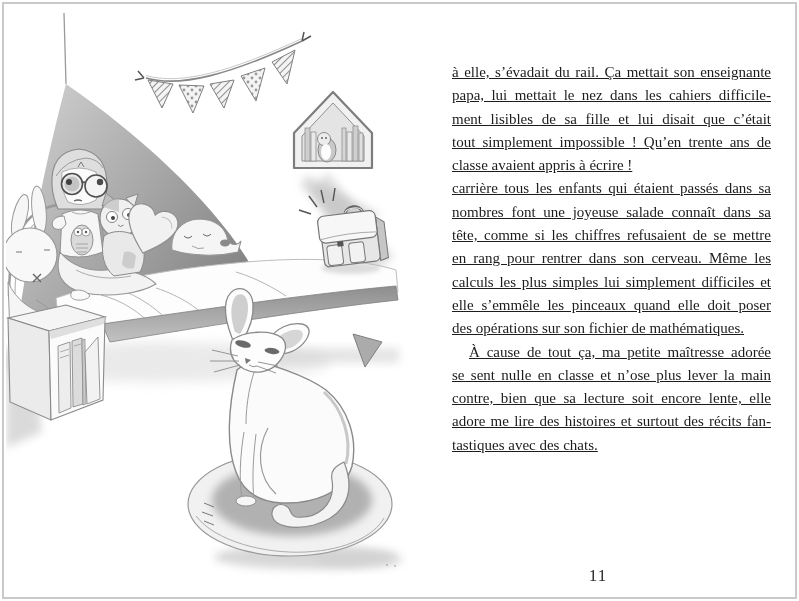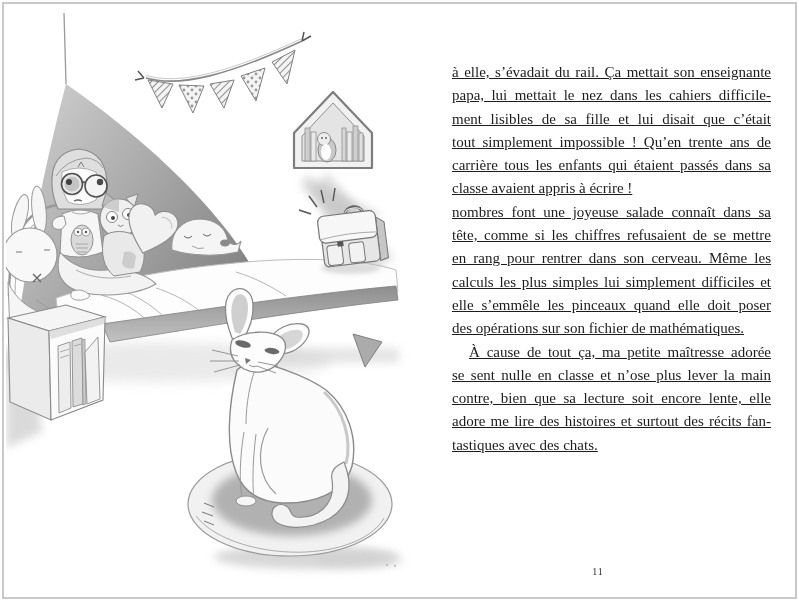--- a/index.html
+++ b/index.html
@@ -7,21 +7,21 @@
   .page-frame{position:absolute;inset:2px;border:2px solid #c9c9c9;pointer-events:none;}
   .illustration{position:absolute;left:6px;top:0;width:440px;height:601px;}
   .text-column{position:absolute;left:452px;top:61px;width:319px;color:#1c1c1c;
                font-size:15px;}
   .para{margin:0;text-decoration:underline;}
   .line{height:23.3px;line-height:23.3px;overflow:hidden;
         text-align:justify;text-align-last:justify;}
   .line.last{text-align-last:left;}
   .line.indent{padding-left:17px;}
   .folio{position:absolute;left:568px;top:566px;width:60px;text-align:center;
-         font-size:10px;color:#2a2a2a;letter-spacing:1px;}
+         font-size:17px;color:#2a2a2a;letter-spacing:1px;}
 </style>
 </head>
 <body>
 
 <div class="page-frame"></div>
 
 <div class="illustration">
 <svg width="440" height="601" viewBox="0 0 440 601" xmlns="http://www.w3.org/2000/svg">
   <defs>
     <linearGradient id="coneG" x1="0" y1="0" x2="1" y2="0.7">
@@ -245,22 +245,22 @@
   </g>
 </svg>
 </div>
 
 <main class="text-column" id="text-col">
     <div class="para">
       <div class="line">à elle, s’évadait du rail. Ça mettait son enseignante</div>
       <div class="line">papa, lui mettait le nez dans les cahiers difficile-</div>
       <div class="line">ment lisibles de sa fille et lui disait que c’était</div>
       <div class="line">tout simplement impossible ! Qu’en trente ans de</div>
+      <div class="line last">classe avaient appris à écrire !</div>
       <div class="line">carrière tous les enfants qui étaient passés dans sa</div>
-      <div class="line last">classe avaient appris à écrire !</div>
     </div>
     <div class="para">
       <div class="line">nombres font une joyeuse salade connaît dans sa</div>
       <div class="line">tête, comme si les chiffres refusaient de se mettre</div>
       <div class="line">en rang pour rentrer dans son cerveau. Même les</div>
       <div class="line">calculs les plus simples lui simplement difficiles et</div>
       <div class="line">elle s’emmêle les pinceaux quand elle doit poser</div>
       <div class="line last">des opérations sur son fichier de mathématiques.</div>
     </div>
     <div class="para">

